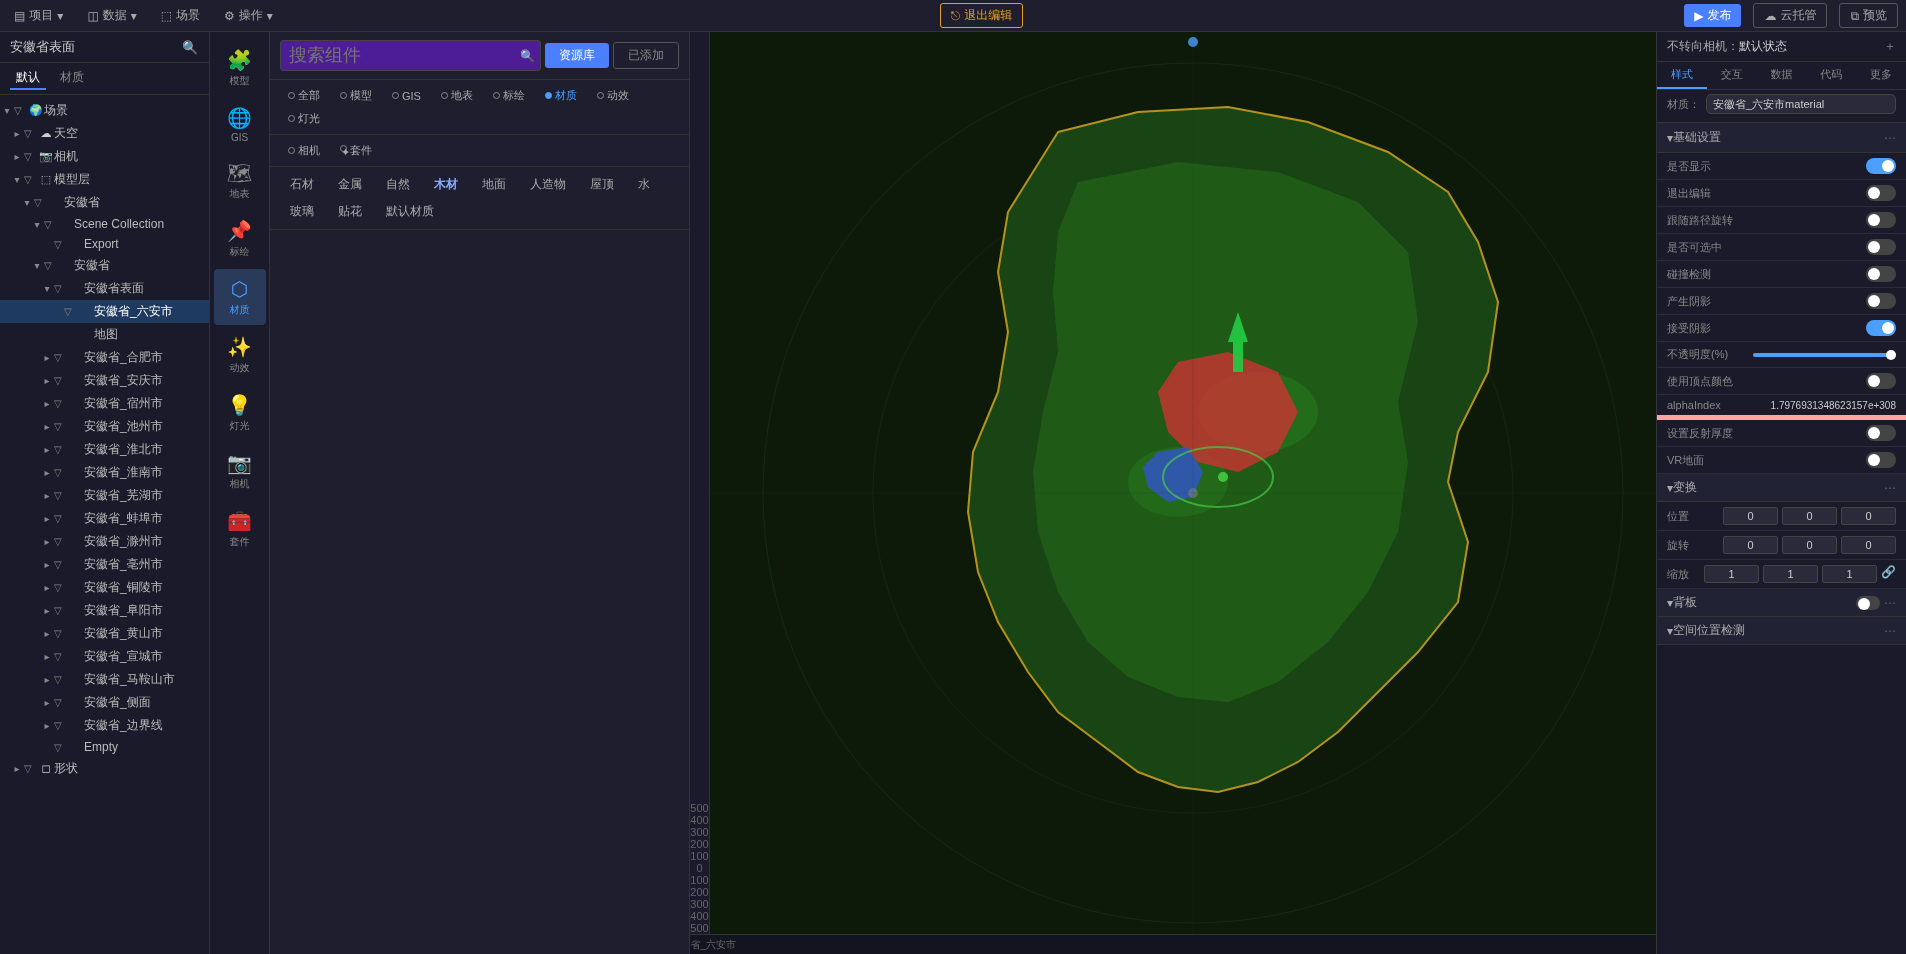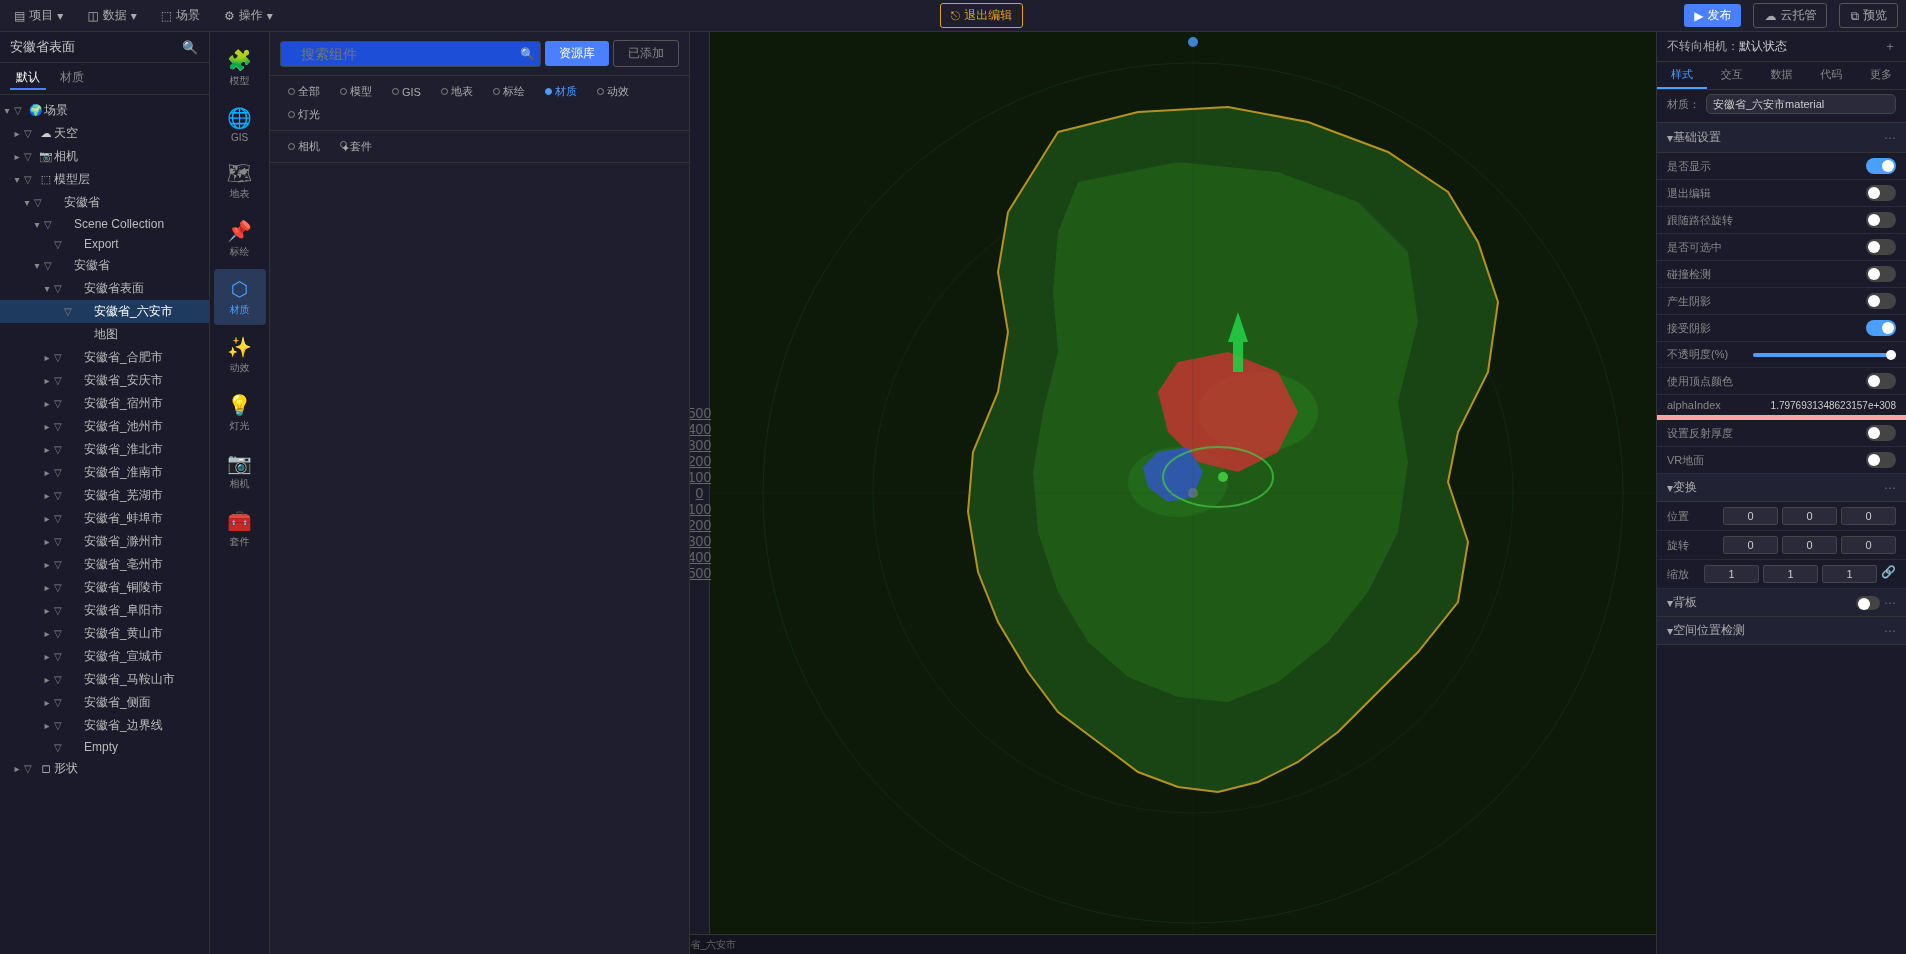--- a/index.html
+++ b/index.html
@@ -44,21 +44,21 @@
     .icon-bar-icon { font-size: 20px; margin-bottom: 2px; }
     .icon-bar-label { font-size: 10px; text-align: center; }
 
     
     .content-area { flex: 1; position: relative; overflow: hidden; background: #0d1117; }
 
     
     .component-panel { position: absolute; top: 0; left: 0; width: 420px; background: #1e1e2e; border-right: 1px solid #333; height: 100%; z-index: 10; display: flex; flex-direction: column; }
     .component-panel-header { display: flex; align-items: center; gap: 4px; padding: 8px 10px; border-bottom: 1px solid #333; }
     .search-input-wrap { flex: 1; position: relative; }
-    .search-input { width: 100%; background: #1d4ed8; border: 1px solid #444; border-radius: 3px; padding: 4px 28px 4px 20px; color: #ccc; font-size: 14px; outline: none; }
+    .search-input { width: 100%; background: #4c1d95; border: 1px solid #444; border-radius: 3px; padding: 4px 28px 4px 8px; color: #ccc; font-size: 18px; outline: none; }
     .search-icon { position: absolute; right: 6px; top: 50%; transform: translateY(-50%); color: #888; font-size: 12px; }
     .tab-btn { padding: 4px 14px; border-radius: 3px; cursor: pointer; font-size: 12px; border: none; }
     .tab-btn.active { background: #4a7fff; color: #fff; }
     .tab-btn.inactive { background: transparent; color: #888; border: 1px solid #555; }
 
     .filter-row { display: flex; flex-wrap: wrap; gap: 4px; padding: 6px 10px; border-bottom: 1px solid #333; }
     .filter-chip { display: flex; align-items: center; gap: 3px; padding: 2px 8px; border-radius: 3px; cursor: pointer; font-size: 11px; color: #aaa; }
     .filter-chip.active { color: #4a9fff; }
     .filter-chip .dot { width: 7px; height: 7px; border-radius: 50%; border: 1px solid #888; display: inline-block; }
     .filter-chip.active .dot { background: #4a9fff; border-color: #4a9fff; }
@@ -68,21 +68,21 @@
     .mat-cat.active { color: #4a9fff; }
     .mat-cat.highlight { color: #8af; font-weight: bold; }
 
     .material-grid { display: grid; grid-template-columns: repeat(4, 1fr); gap: 10px; padding: 12px; overflow-y: auto; flex: 1; }
     .material-item { display: flex; flex-direction: column; align-items: center; cursor: pointer; }
     .material-thumb { width: 80px; height: 80px; border-radius: 50%; overflow: hidden; background: #333; margin-bottom: 4px; }
     .material-name { font-size: 11px; color: #aaa; text-align: center; }
 
     
     .map-area { position: absolute; top: 0; left: 420px; right: 0; bottom: 0; background: #0d2010; overflow: hidden; }
-    .map-scale { position: absolute; left: 0; top: 0; bottom: 0; width: 20px; background: #1a1a2a; border-right: 1px solid #333; display: flex; flex-direction: column; justify-content: center; align-items: center; padding: 20px 2px; color: #666; font-size: 14px; text-decoration: underline; }
+    .map-scale { position: absolute; left: 0; top: 0; bottom: 0; width: 20px; background: #1a1a2a; border-right: 1px solid #333; display: flex; flex-direction: column; justify-content: flex-end; align-items: center; padding: 20px 2px; color: #666; font-size: 11px; }
     .map-top-border { position: absolute; top: 0; left: 20px; right: 0; height: 3px; background: #4a9fff; }
     .map-bottom-border { position: absolute; bottom: 20px; left: 20px; right: 0; height: 3px; background: #4a9fff; }
 
     
     .right-panel { width: 250px; background: #1a1a2a; border-left: 1px solid #333; display: flex; flex-direction: column; overflow: hidden; }
     .right-panel-header { display: flex; align-items: center; justify-content: space-between; padding: 6px 10px; border-bottom: 1px solid #333; }
     .status-label { font-size: 12px; color: #aaa; }
     .status-value { font-size: 12px; color: #ccc; }
     .right-tabs { display: flex; border-bottom: 1px solid #333; }
     .right-tab { flex: 1; text-align: center; padding: 5px 2px; cursor: pointer; font-size: 11px; color: #888; }
@@ -496,20 +496,33 @@
         <div class="filter-chip">
           <span class="dot"></span>
           <span>相机</span>
         </div>
         <div class="filter-chip">
           <span class="dot" style="position:relative;top:-2px;">✦</span>
           <span>套件</span>
         </div>
       </div>
 
+      <div class="material-categories">
+        <span class="mat-cat">石材</span>
+        <span class="mat-cat">金属</span>
+        <span class="mat-cat">自然</span>
+        <span class="mat-cat highlight active">木材</span>
+        <span class="mat-cat">地面</span>
+        <span class="mat-cat">人造物</span>
+        <span class="mat-cat">屋顶</span>
+        <span class="mat-cat">水</span>
+        <span class="mat-cat">玻璃</span>
+        <span class="mat-cat">贴花</span>
+        <span class="mat-cat">默认材质</span>
+      </div>
 
     </div>
 
     <div class="map-area">
       <div class="map-top-border"></div>
       <div class="map-bottom-border"></div>
 
       <svg width="100%" height="100%" viewBox="0 0 1230 922" preserveAspectRatio="xMidYMid slice" style="position:absolute;top:0;left:20px;right:0;">
 
         <rect width="1230" height="922" fill="#0d1a0a"></rect>

